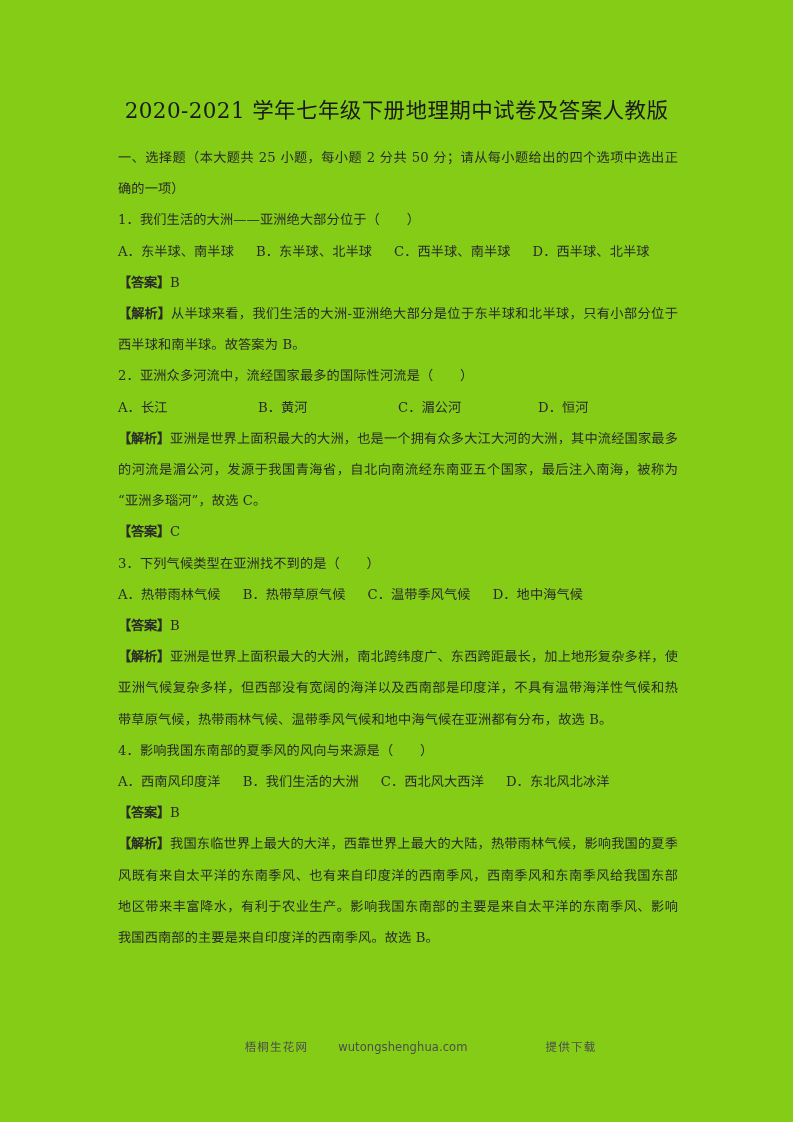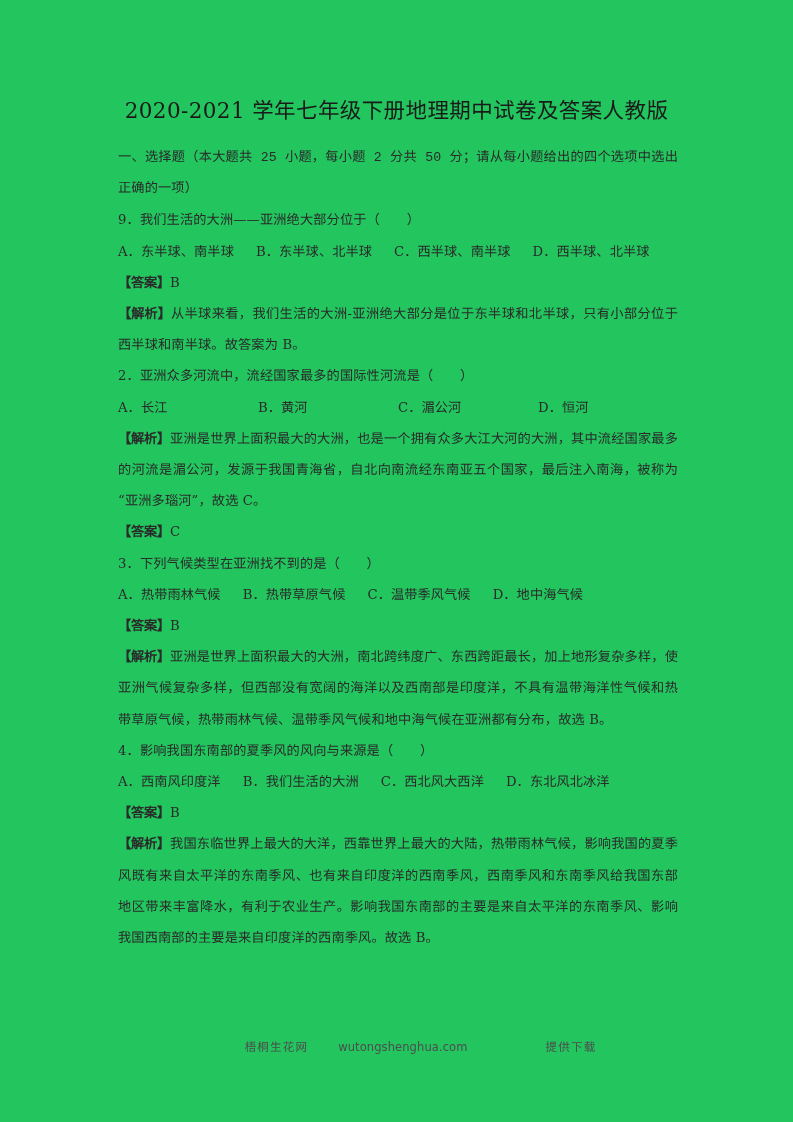--- a/index.html
+++ b/index.html
@@ -16,21 +16,21 @@
     color: #000000;
     overflow: hidden;
   }
 
   .page {
     position: absolute;
     left: 0;
     top: 0;
     width: 793px;
     height: 1122px;
-    background: #22c55e;
+    background: #84cc16;
   }
 
   .doc-title {
     position: absolute;
     left: 0;
     top: 96px;
     width: 793px;
     text-align: center;
     font-size: 21.5px;
     line-height: 30px;
@@ -53,21 +53,20 @@
     color: #2a2a2a;
     text-align: justify;
     text-justify: inter-ideograph;
     letter-spacing: 0.15px;
     margin: 0;
     font-family: "DejaVu Serif", "Liberation Serif", serif;
   }
 
   .para.intro {
     text-indent: 0;
-    font-family: Liberation Mono, monospace;
   }
 
   .q-stem {
     margin: 0;
   }
 
   .q-options {
     margin: 0;
     white-space: nowrap;
     letter-spacing: 0.1px;
@@ -132,21 +131,21 @@
 <body>
 
 <div class="page">
 
   <div class="doc-title">2020-2021 学年七年级下册地理期中试卷及答案人教版</div>
 
   <div class="body-block">
 
     <p class="para intro">一、选择题（本大题共 25 小题，每小题 2 分共 50 分；请从每小题给出的四个选项中选出正确的一项）</p>
 
-    <p class="para q-stem">9．我们生活的大洲——亚洲绝大部分位于（　　）</p>
+    <p class="para q-stem">1．我们生活的大洲——亚洲绝大部分位于（　　）</p>
     <p class="para q-options opts-wide"><span class="opt">A．东半球、南半球</span><span class="opt">B．东半球、北半球</span><span class="opt">C．西半球、南半球</span><span class="opt">D．西半球、北半球</span></p>
     <p class="para ans-line"><span class="marker">【答案】</span><span>B</span></p>
     <p class="para exp-line"><span class="marker">【解析】</span><span>从半球来看，我们生活的大洲-亚洲绝大部分是位于东半球和北半球，只有小部分位于西半球和南半球。故答案为 B。</span></p>
 
     <p class="para q-stem">2．亚洲众多河流中，流经国家最多的国际性河流是（　　）</p>
     <p class="para q-options opts-cols"><span class="opt">A．长江</span><span class="opt">B．黄河</span><span class="opt">C．湄公河</span><span class="opt">D．恒河</span></p>
     <p class="para exp-line"><span class="marker">【解析】</span><span>亚洲是世界上面积最大的大洲，也是一个拥有众多大江大河的大洲，其中流经国家最多的河流是湄公河，发源于我国青海省，自北向南流经东南亚五个国家，最后注入南海，被称为“亚洲多瑙河”，故选 C。</span></p>
     <p class="para ans-line"><span class="marker">【答案】</span><span>C</span></p>
 
     <p class="para q-stem">3．下列气候类型在亚洲找不到的是（　　）</p>

